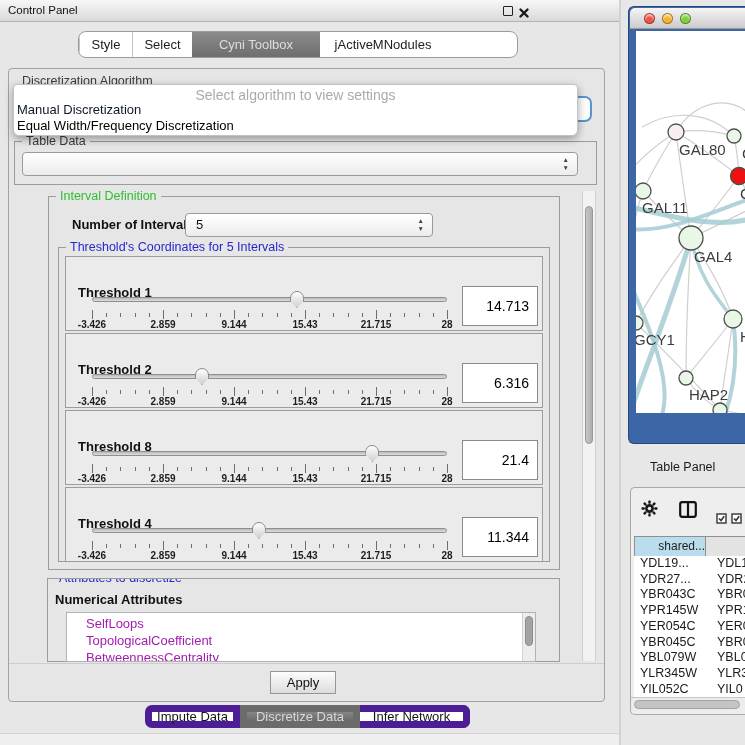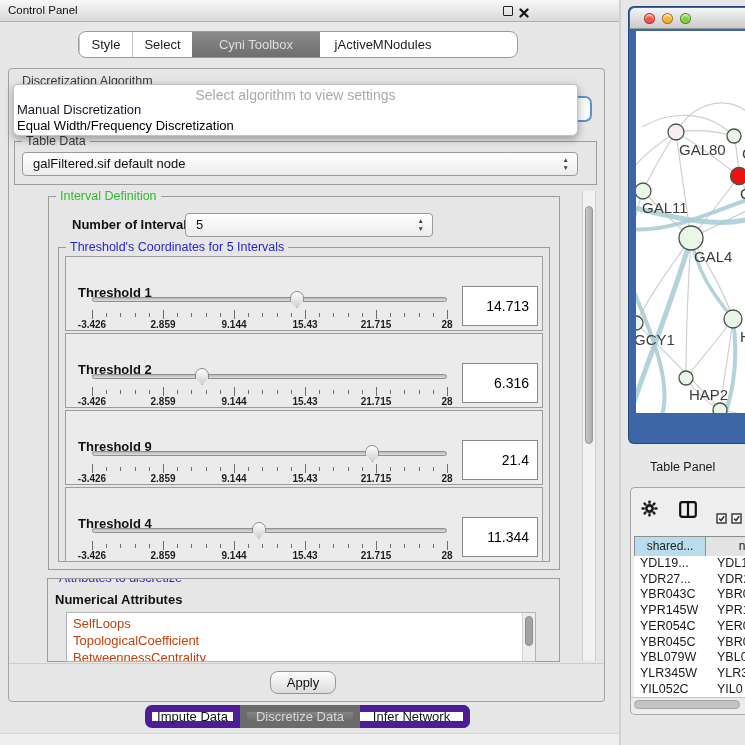--- a/index.html
+++ b/index.html
@@ -55,29 +55,29 @@
   .ruler { position:absolute; left:26px; top:53px; width:355px; height:9px; }
   .ruler i { position:absolute; width:1px; background:#6e6e6e; top:3px; height:4px; }
   .ruler i.major { top:0; height:9px; }
   .tlabels { position:absolute; left:26px; top:62px; width:355px; height:12px; }
   .tlabels span { position:absolute; transform:translateX(-50%); font-size:10px; font-weight:bold; color:#1d1d1d; white-space:nowrap; }
   .vbox { position:absolute; left:396px; top:29px; width:76px; height:40px; background:#fff; border:1px solid #8a8a8a; font-size:14px; color:#000; text-align:right; line-height:38px; padding-right:8px; }
 
   #attr-group { left:47px; top:578px; width:513px; height:84px; overflow:hidden; }
   #attr-label { left:55px; top:592px; font-size:13px; font-weight:bold; color:#111; }
   #attr-list { left:66px; top:612px; width:470px; height:50px; background:#fff; border:1px solid #b2b2b2; overflow:hidden; }
-  .attr-item { padding-left:6px; font-size:13px; color:#c2410c; line-height:17px; }
+  .attr-item { padding-left:19px; font-size:13px; color:#a21caf; line-height:17px; }
   #attr-list .lsb { position:absolute; right:0; top:0; width:13px; height:100%; background:#ededed; border-left:1px solid #d2d2d2; }
   #attr-list .lsb i { position:absolute; left:2px; top:3px; width:8px; height:30px; background:#a3a3a3; border:1px solid #8d8d8d; border-radius:5px; }
 
   #main-sb { left:582px; top:191px; width:14px; height:470px; background:#f2f2f2; border-left:1px solid #cfcfcf; border-right:1px solid #cfcfcf; }
   #main-sb i { position:absolute; left:2px; top:15px; width:8px; height:238px; background:linear-gradient(90deg,#c6c6c6,#aeaeae); border:1px solid #989898; border-radius:5px; }
 
   #apply-divider { left:9px; top:663px; width:595px; height:1px; background:#cdcdcd; }
-  #apply-btn { left:270px; top:671px; width:66px; height:23px; background:linear-gradient(#fdfdfd,#dcdcdc); border:1px solid #969696; border-radius:8px; font-size:13px; color:#111; text-align:center; line-height:21px; }
+  #apply-btn { left:270px; top:671px; width:66px; height:23px; background:linear-gradient(#fdfdfd,#dcdcdc); border:1px solid #969696; border-radius:0; font-size:13px; color:#111; text-align:center; line-height:21px; }
 
   #bottom-tabs { left:145px; top:705px; height:23px; display:flex; }
   .btab { height:23px; display:flex; align-items:center; justify-content:center; font-size:13px; color:#151515; background:#fff; border:7px solid #4c1d95; }
   .btab.first { border-radius:7px 0 0 7px; }
   .btab.last { border-radius:0 7px 7px 0; border-left:none; }
   .btab.sel { background:linear-gradient(#858585,#6b6b6b); color:#d8d8d8; border-color:#6b6b6b; }
 
   #bottom-strip { left:0; top:733px; width:745px; height:12px; background:#efefef; border-top:1px solid #d4d4d4; }
   #vsplit { left:619px; top:0; width:2px; height:745px; background:#d2d2d2; }
 
@@ -86,21 +86,21 @@
   #netwin { left:628px; top:6px; width:117px; height:438px; background:#3c66a6; border:1px solid #26477c; border-right:none; border-radius:6px 0 0 6px; }
   #nettitle { position:absolute; left:1px; top:1px; width:115px; height:21px; background:linear-gradient(#f5f5f5,#cbcbcb); border-radius:5px 0 0 0; border-bottom:1px solid #9b9b9b; }
   .tl { position:absolute; top:5px; width:11px; height:11px; border-radius:50%; border:1px solid rgba(0,0,0,.35); box-shadow:inset 0 2px 2px rgba(255,255,255,.65); }
   #netcanvas { position:absolute; left:7px; top:24px; width:110px; height:382px; background:#fff; overflow:hidden; }
 
   #tp-header { left:621px; top:452px; width:124px; height:31px; }
   #tp-header span { position:absolute; left:29px; top:8px; font-size:12.5px; color:#1a1a1a; }
   #tablewrap { left:630px; top:487px; width:115px; height:228px; background:#eeeeee; border:1px solid #a8a8a8; border-right:none; border-radius:5px 0 0 5px; overflow:hidden; }
   .tbi { position:absolute; top:12px; }
   #thead { position:absolute; left:3px; top:48px; height:20px; width:160px; display:flex; }
-  .hcell { height:32px; font-size:12px; color:#222; text-align:center; line-height:19px; border:1px solid #8f8f8f; overflow:hidden; white-space:nowrap; }
+  .hcell { height:32px; font-size:12px; color:#222; text-align:right; line-height:19px; border:1px solid #8f8f8f; overflow:hidden; white-space:nowrap; }
   .hcell.c1 { width:72px; background:#b9dded; }
   .hcell.c2 { width:80px; background:#e3e3e3; border-left:none; }
   #trows { position:absolute; left:3px; top:68px; width:160px; height:141px; background:#fff; }
   .trow { position:absolute; left:0; width:160px; height:15.7px; }
   .trow .tc { position:absolute; top:0; font-size:12.5px; color:#1a1a1a; line-height:15.7px; white-space:nowrap; }
   .tc.a { left:6px; width:66px; }
   .tc.b { left:83px; }
   #hsb { position:absolute; left:0; top:209px; width:115px; height:14px; background:#ececec; border-top:1px solid #c6c6c6; }
   #hsb i { position:absolute; left:3px; top:2px; width:106px; height:9px; background:#c4c4c4; border:1px solid #a4a4a4; border-radius:5px; }
 </style>
@@ -142,21 +142,20 @@
   <div class="abs" id="popup">
     <div class="hint">Select algorithm to view settings</div>
     <div class="opt1">Manual Discretization</div>
     <div class="opt2">Equal Width/Frequency Discretization</div>
   </div>
 
   <div class="group" id="tabledata-group">
     <span class="gtitle gt-gray">Table Data</span>
   </div>
   <div class="combo abs" id="tabledata-combo">
-    <span class="cval">galFiltered.sif default node</span>
     <span class="carrows">
         <span>▲</span>
         <span>▼</span>
       </span>
   </div>
 
   <div class="group" id="interval-group">
     <span class="gtitle gt-green">Interval Definition</span>
   </div>
   <span class="abs" id="num-label">Number of Intervals</span>
@@ -253,21 +252,21 @@
           <span style="left: 0%;">-3.426</span>
           <span style="left: 20%;">2.859</span>
           <span style="left: 40%;">9.144</span>
           <span style="left: 60%;">15.43</span>
           <span style="left: 80%;">21.715</span>
           <span style="left: 100%;">28</span>
         </div>
       <div class="vbox">6.316</div>
     </div>
     <div class="thr-row" style="top:162px;">
-      <span class="thr-label">Threshold 9</span>
+      <span class="thr-label">Threshold 8</span>
       <div class="sliderbox">
           <div class="strack"></div>
           <div class="hthumb" style="left: calc(79% - 7px);"></div>
         </div>
       <div class="ruler">
           <i class="major" style="left: 0%;"></i>
           <i style="left: 4%;"></i>
           <i style="left: 8%;"></i>
           <i style="left: 12%;"></i>
           <i style="left: 16%;"></i>

